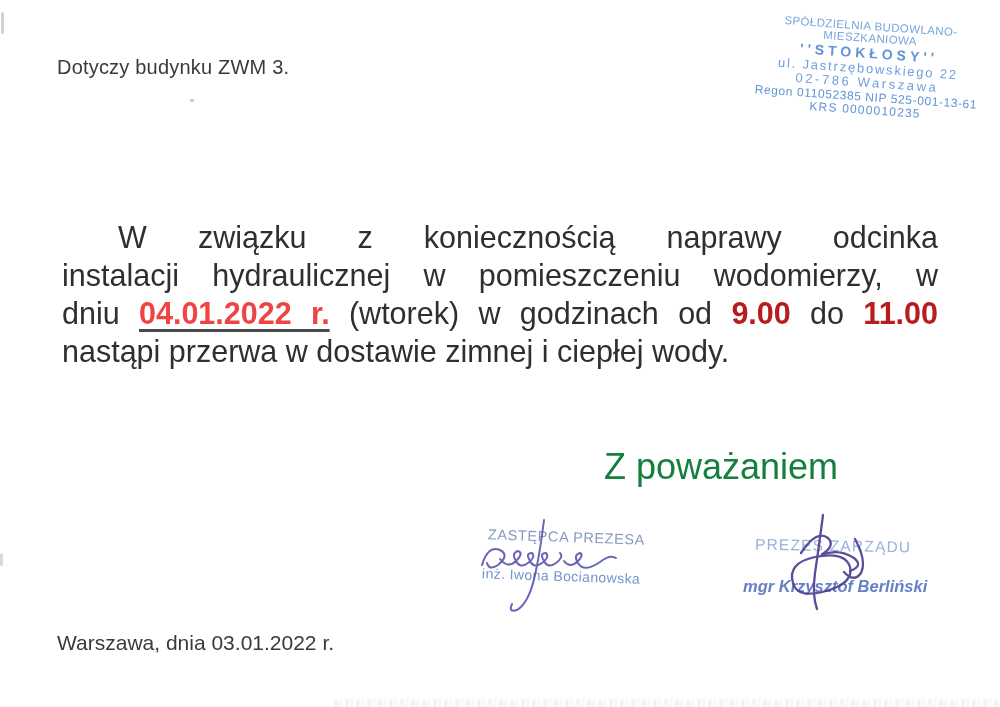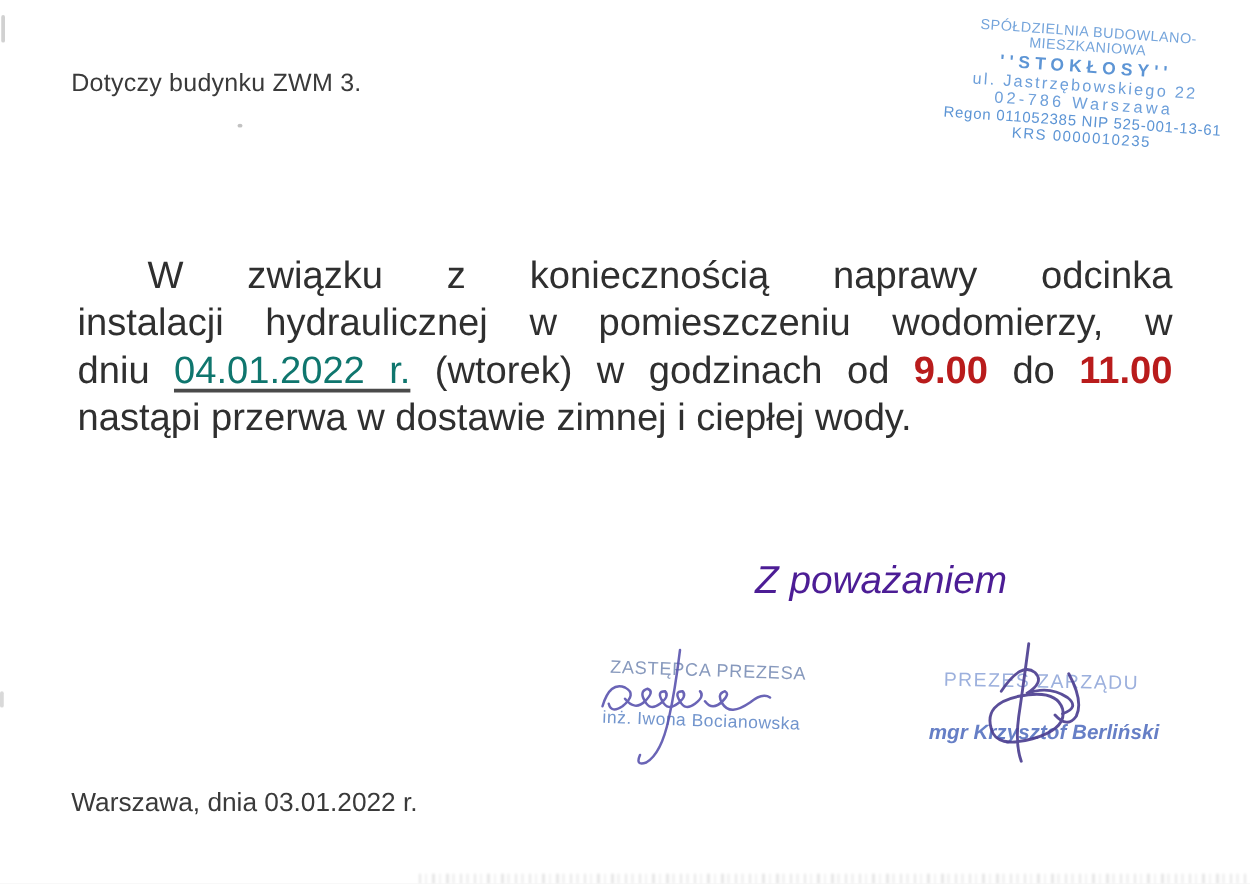--- a/index.html
+++ b/index.html
@@ -19,29 +19,29 @@
   .stamp .s3{font-size:13px;letter-spacing:1.8px;color:#6d9fda;margin-top:1px;}
   .stamp .s4{font-size:13px;letter-spacing:2.6px;color:#6d9fda;}
   .stamp .s5{font-size:12px;letter-spacing:0.6px;margin-top:1px;}
   .stamp .s6{font-size:12px;letter-spacing:1.2px;}
   
   .title{
     position:absolute;left:0;top:142px;width:986px;text-align:center;
     font-size:39px;font-weight:bold;letter-spacing:1px;color:#3b3b3b;
   }
   
-  .body-block{position:absolute;left:62px;top:201px;width:876px;font-size:30.5px;line-height:38px;color:#2f2f2f;}
+  .body-block{position:absolute;left:62px;top:218px;width:876px;font-size:30.5px;line-height:38px;color:#2f2f2f;}
   .jline{text-align:justify;text-align-last:justify;}
   .indent{padding-left:56px;}
   .bold{font-weight:bold;color:#b91c1c;}
   .date-u{
-    font-weight:normal;color:#0f766e;
+    font-weight:bold;color:#ef4444;
     text-decoration:underline;text-decoration-thickness:3px;text-underline-offset:5px;text-decoration-color:#4a4a4a;
   }
-  .closing{position:absolute;left:604px;top:446px;font-size:31px;color:#4c1d95;font-style:italic;}
+  .closing{position:absolute;left:604px;top:446px;font-size:36px;color:#15803d;}
   
   .sig-left{position:absolute;left:458px;top:517px;width:190px;height:104px;}
   .sig-left .role{position:absolute;left:30px;top:12px;font-size:14.5px;letter-spacing:0.6px;color:#8799bd;transform:rotate(2deg);white-space:nowrap;}
   .sig-left .name{position:absolute;left:24px;top:51px;font-size:14px;letter-spacing:0.4px;color:#7295cd;transform:rotate(2deg);white-space:nowrap;}
   .sig-right{position:absolute;left:731px;top:511px;width:218px;height:104px;}
   .sig-right .role{position:absolute;left:24px;top:26px;font-size:15.5px;letter-spacing:1.2px;color:#9cb0dd;transform:rotate(1deg);white-space:nowrap;}
   .sig-right .name{position:absolute;left:12px;top:66px;font-size:16.5px;font-style:italic;font-weight:bold;color:#667fc6;white-space:nowrap;}
   .sig-svg{position:absolute;left:0;top:0;}
   .date-line{position:absolute;left:57px;top:603px;font-size:21px;color:#3a3a3a;margin-top:28px;}
   

